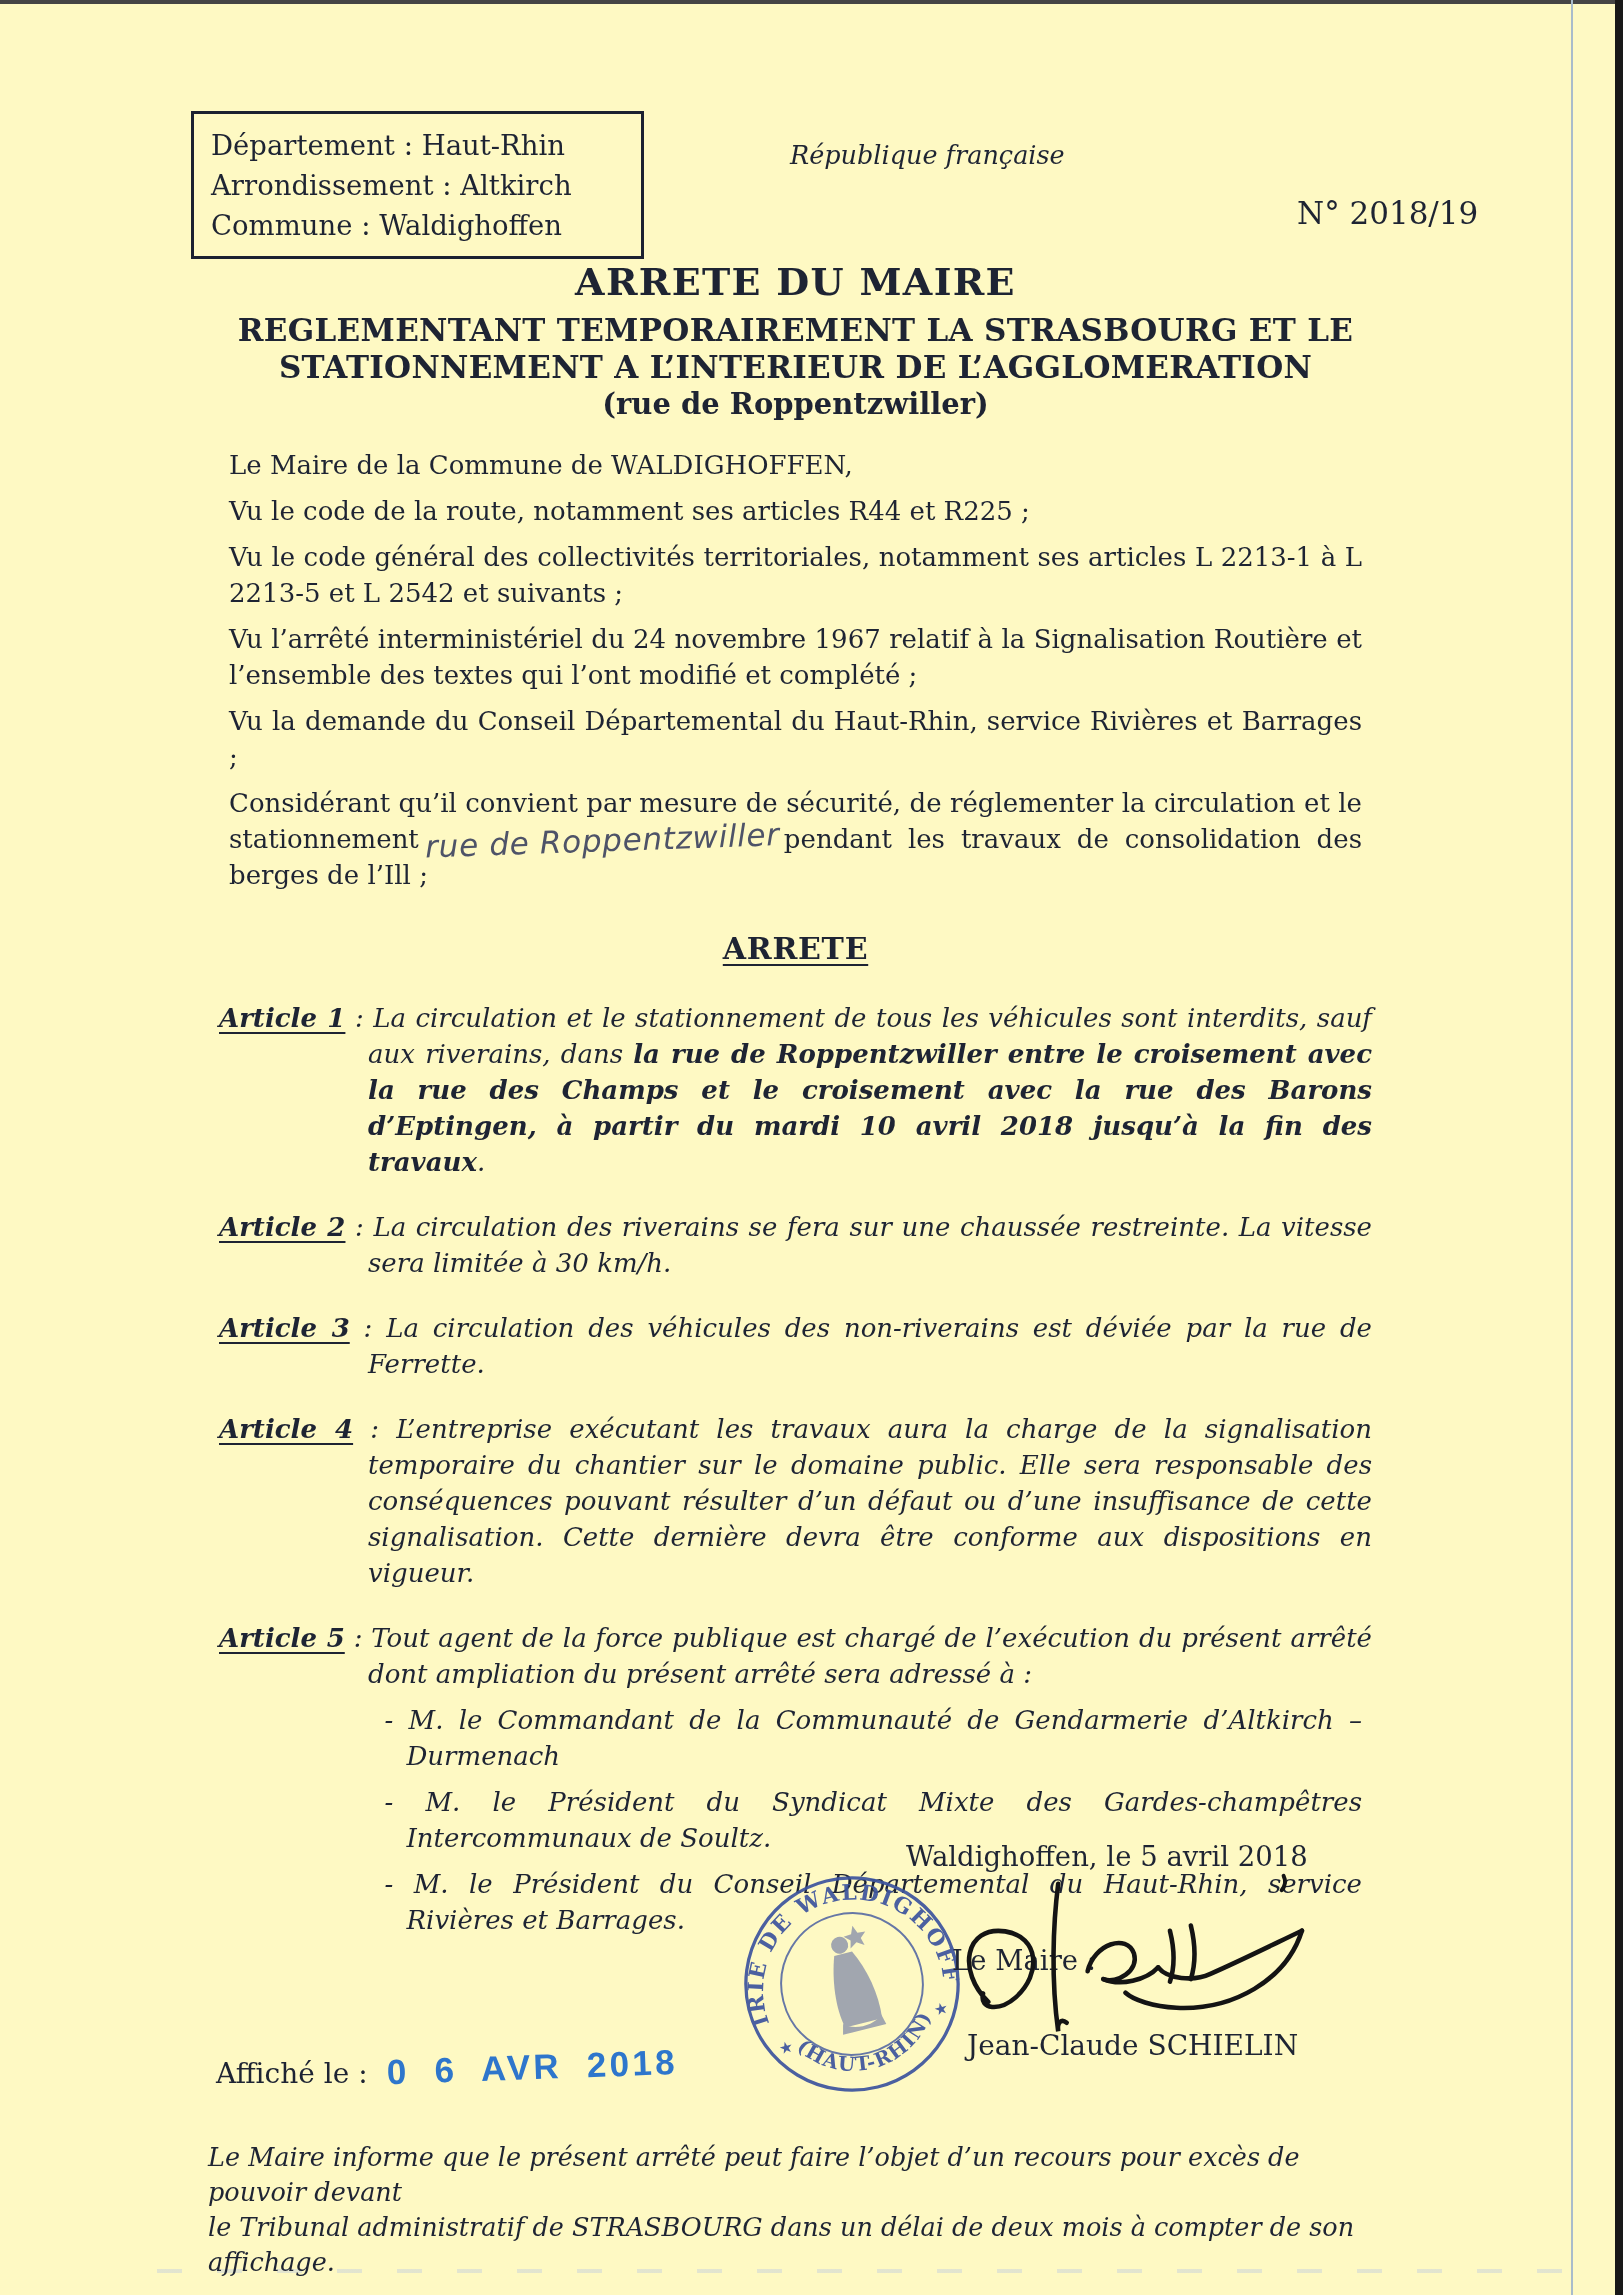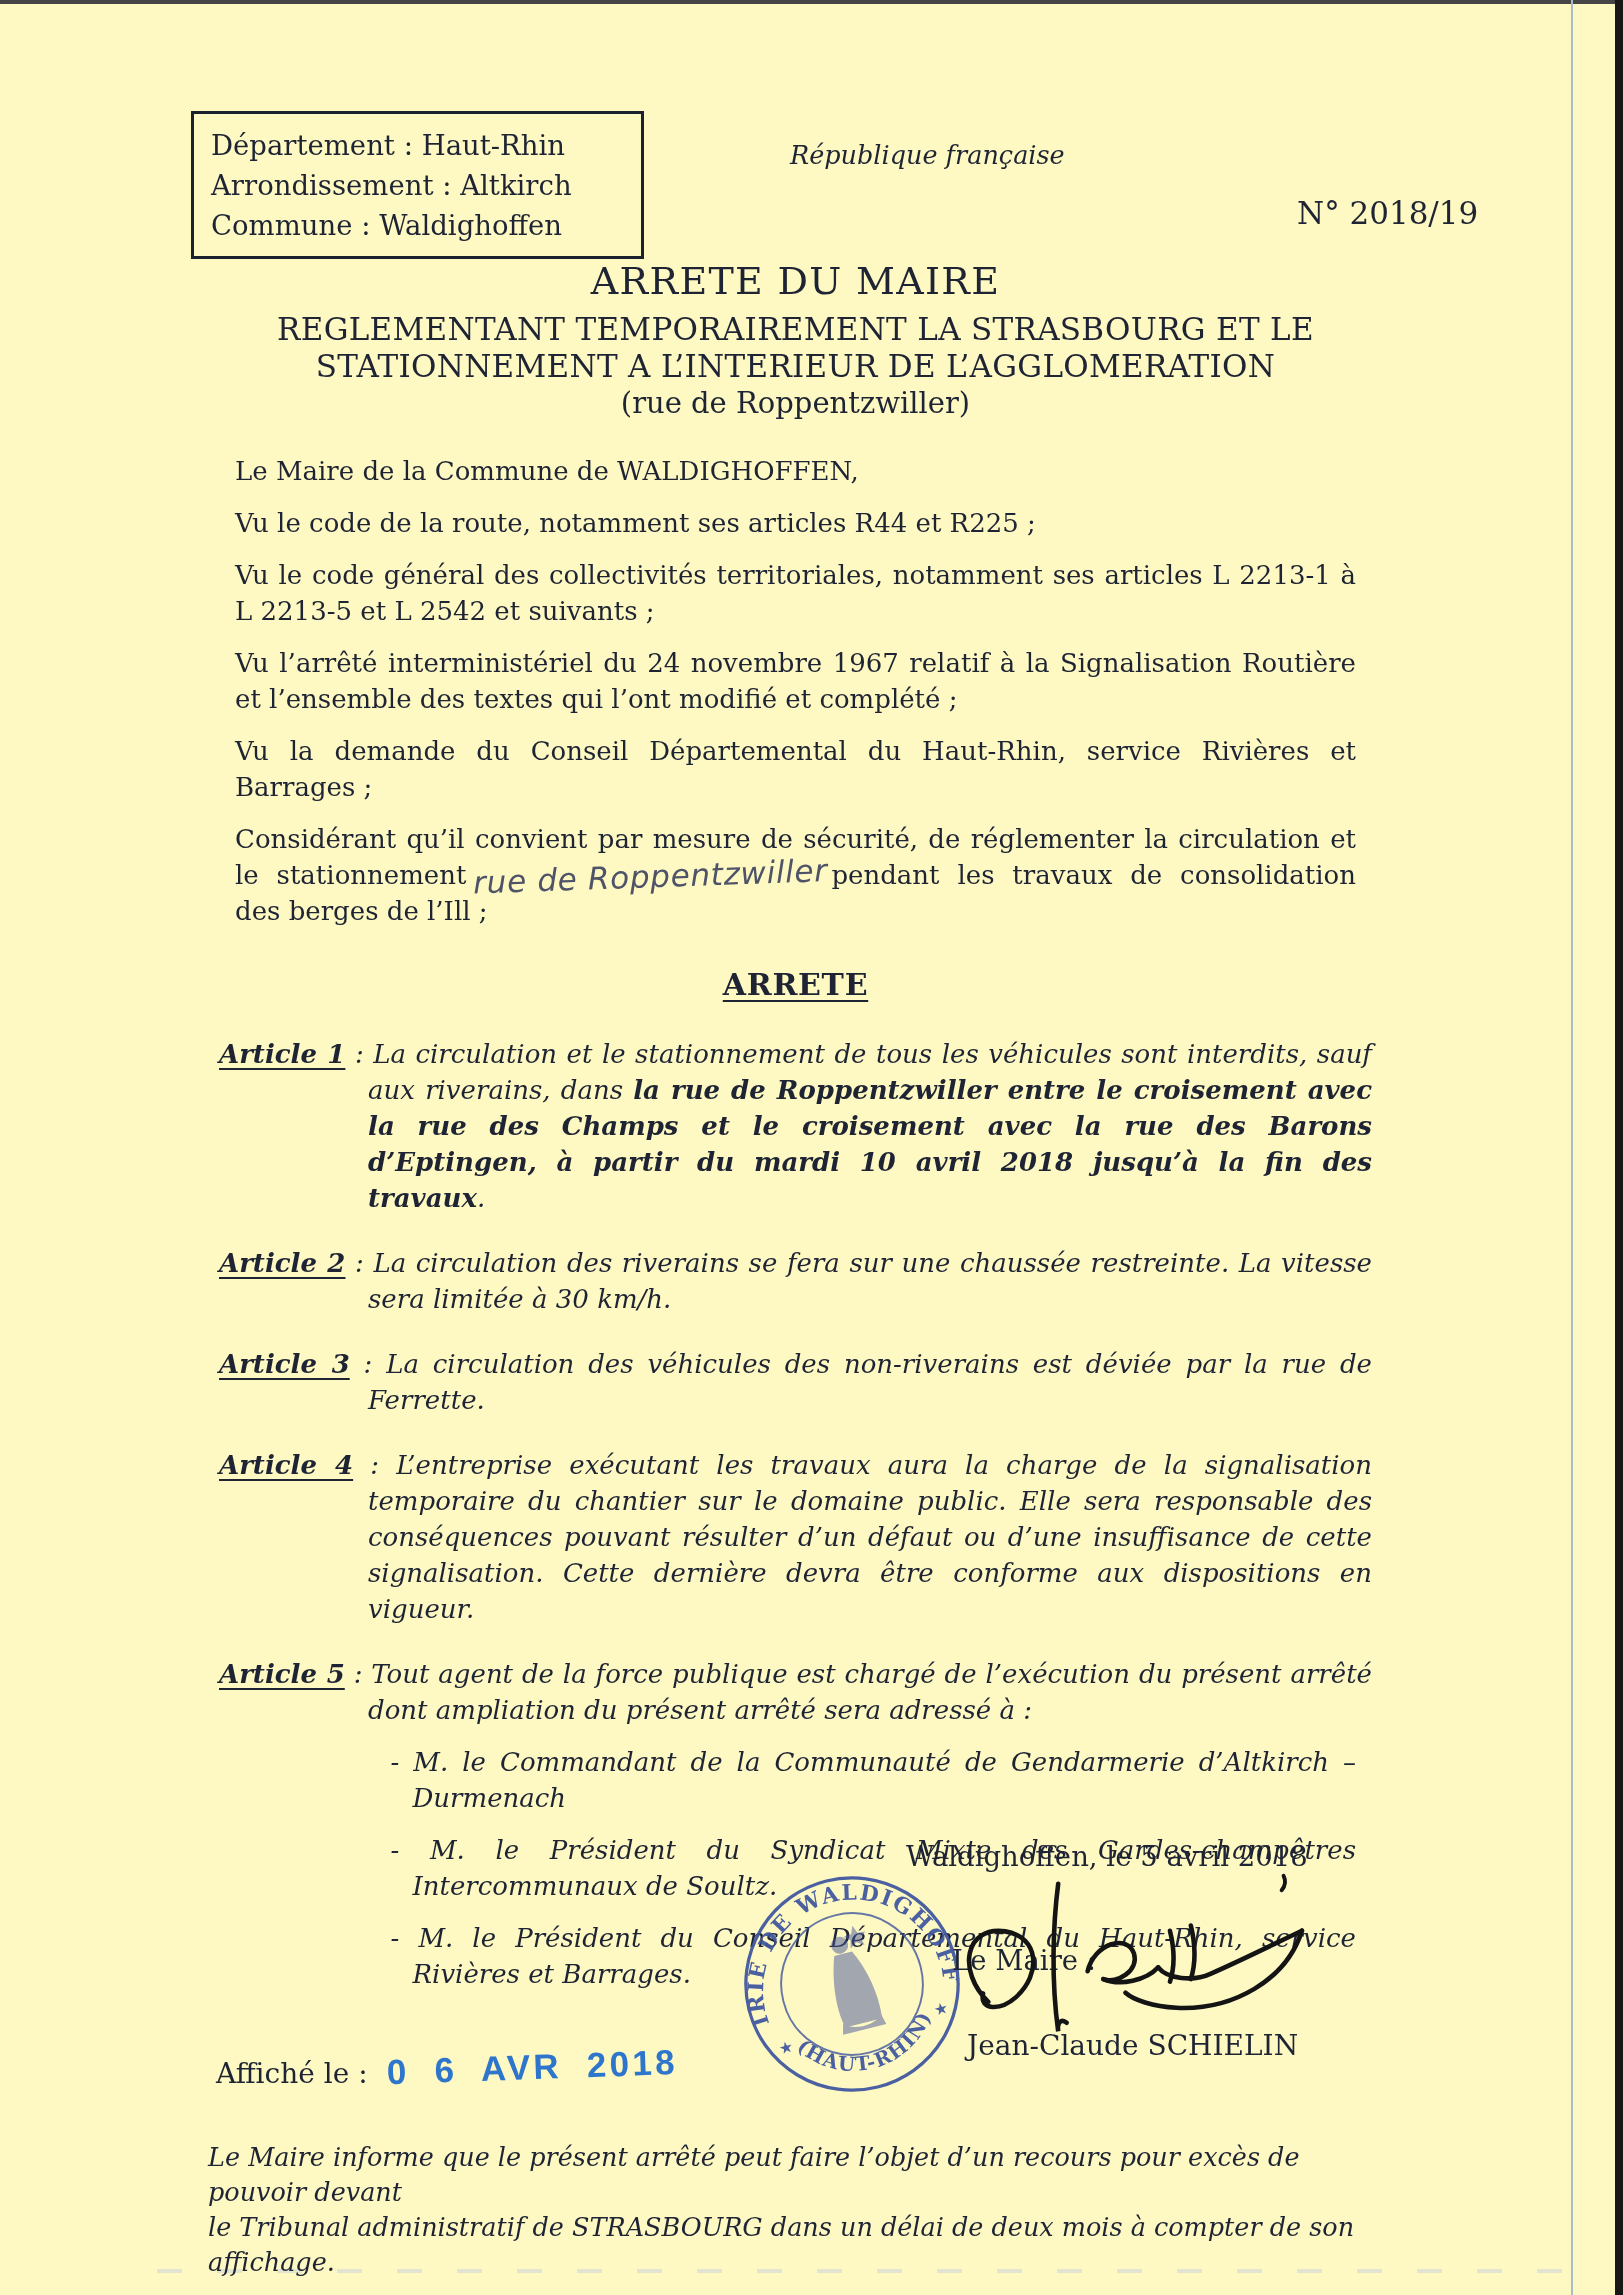--- a/index.html
+++ b/index.html
@@ -19,27 +19,27 @@
     background:repeating-linear-gradient(90deg,#ccd4da 0 25px,transparent 25px 60px);}
   
   .hdr-box{
     position:absolute;left:191px;top:111px;width:453px;box-sizing:border-box;
     border:3.3px solid #1c2130;padding:10.5px 17px 11.8px 17px;
     font-size:27.5px;line-height:40px;
   }
   .republic{position:absolute;left:790px;top:140px;font-style:italic;font-size:25.5px;}
   .decree-no{position:absolute;left:1297px;top:195px;font-size:31px;}
   
-  .title-block{position:absolute;left:219px;top:259px;width:1153px;text-align:center;font-weight:normal;}
+  .title-block{position:absolute;left:219px;top:259px;width:1153px;text-align:center;font-weight:bold;}
   .title-l1{font-size:38px;letter-spacing:1.3px;margin-bottom:7.9px;}
   .title-l2,.title-l3{font-size:31px;line-height:37px;letter-spacing:0.3px;}
   .title-l4{font-size:29px;margin-top:1.3px;}
   
   .bodyflow{position:absolute;left:219px;top:437px;width:1153px;font-size:26px;line-height:36px;}
-  .bodyflow p{margin:16px;text-align:justify;}
+  .bodyflow p{margin:10px;text-align:justify;}
   .handwritten{
     display:inline-block;
     font-family:"DejaVu Sans", sans-serif;font-style:italic;font-weight:500;
     font-size:31px;line-height:0;color:#4e5368;
     transform:rotate(-2deg) translateY(3.3px);
     letter-spacing:0.7px;margin:0 3.9px 0 6.5px;
   }
   .arrete-heading{
     margin-top:38px;text-align:center;font-weight:bold;font-size:30px;line-height:36px;
     text-decoration:underline;text-decoration-thickness:2px;text-underline-offset:4.6px;

